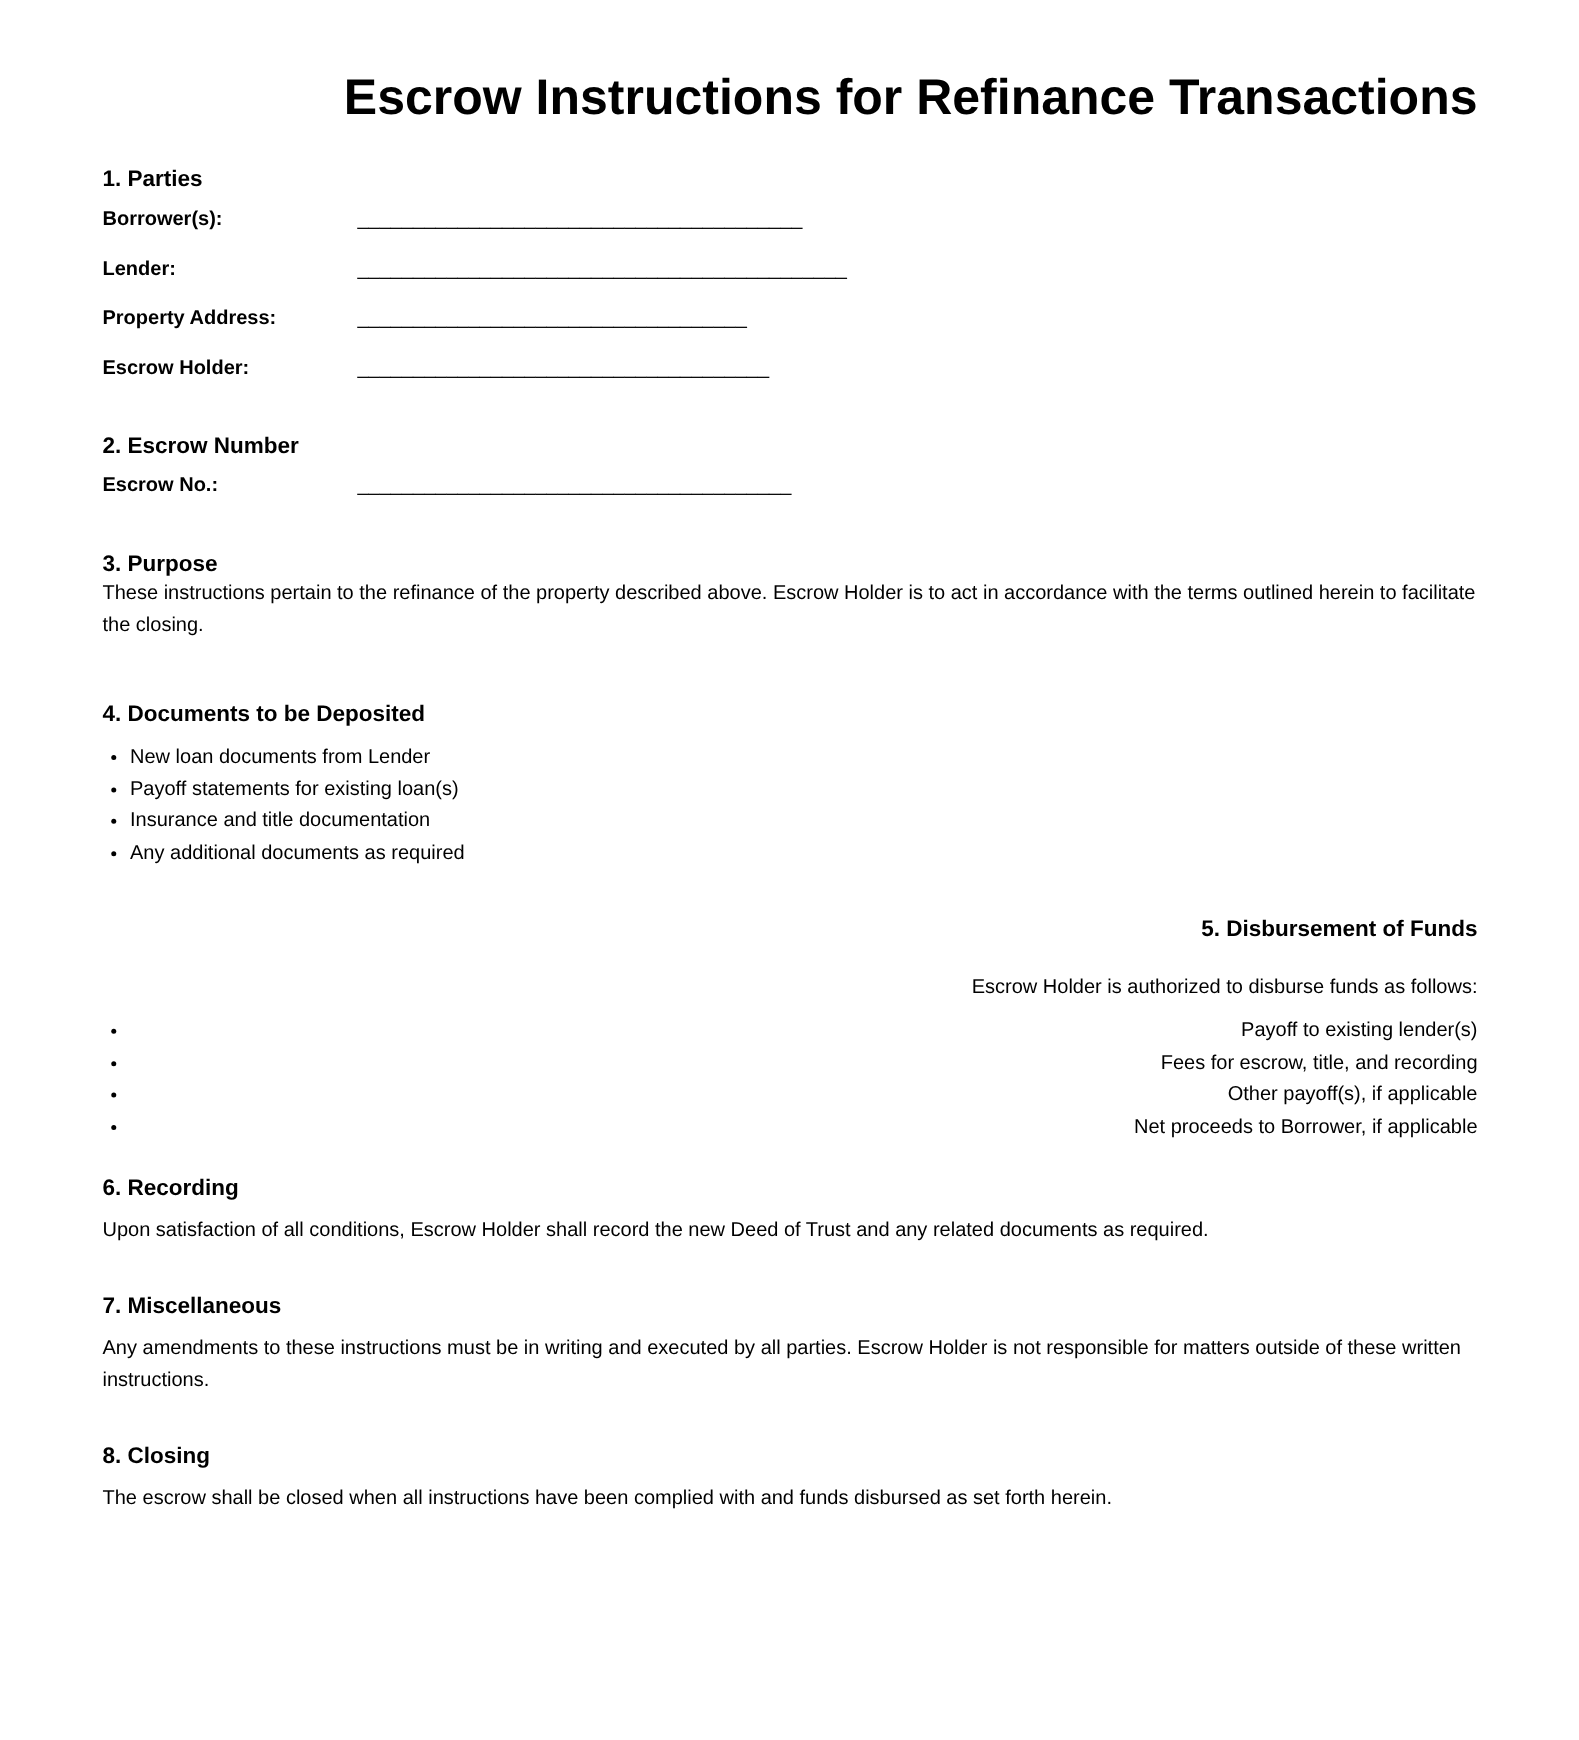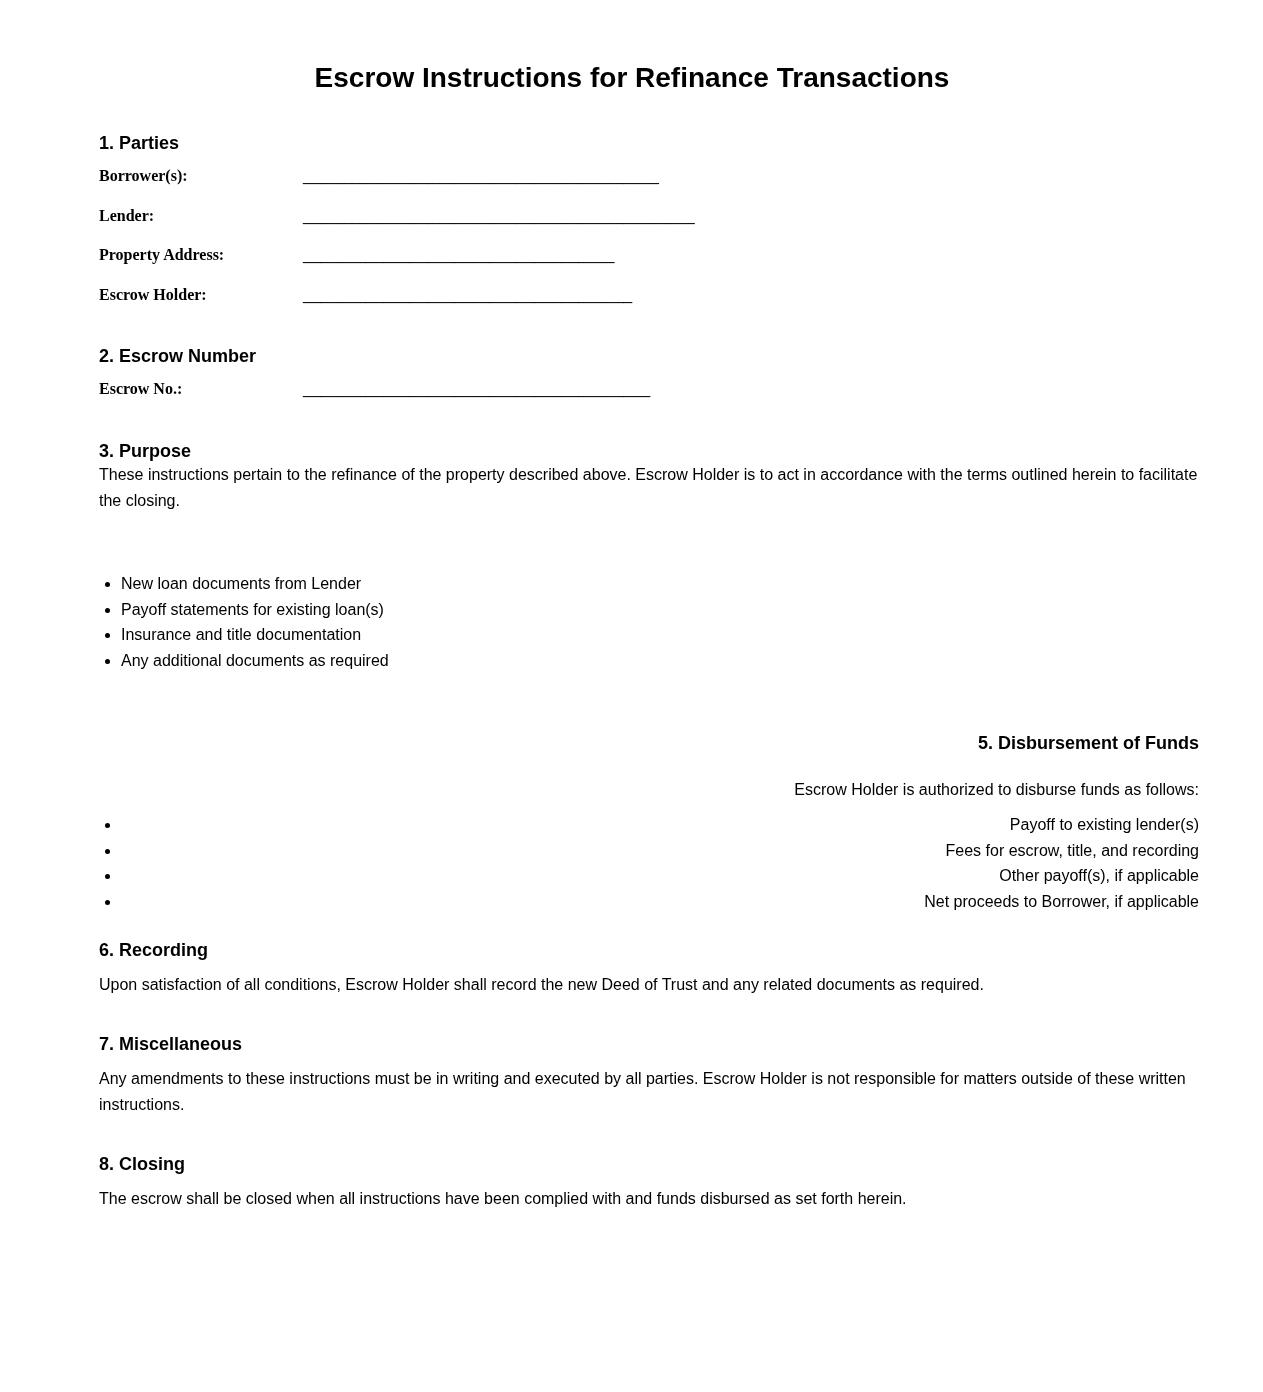--- a/index.html
+++ b/index.html
@@ -15,52 +15,51 @@
     position: relative;
     overflow: hidden;
   }
   .page {
     position: absolute;
     left: 82px;
     top: 0;
     width: 1100px;
   }
   .doc-title {
-    font-size: 28px;
+    font-size: 40px;
     font-weight: bold;
-    text-align: center;
+    text-align: right;
     margin: 0;
     position: absolute;
     top: 58px;
     left: 0;
     width: 1100px;
     line-height: 40px;
   }
   .section {
     position: absolute;
-    left: 17px;
+    left: 0;
     width: 1100px;
   }
   .section h2 {
     font-size: 18px;
     font-weight: bold;
     margin: 0;
     line-height: 22px;
   }
   .field-row {
     display: flex;
     align-items: baseline;
     height: 39.5px;
     font-size: 16px;
   }
   .field-label {
     font-weight: bold;
     width: 184px;
     flex: 0 0 184px;
-    font-family: Liberation Serif, serif;
   }
   .field-line {
     white-space: pre;
     letter-spacing: 0;
     margin-left: 20px;
   }
   .para {
     font-size: 16px;
     line-height: 26px;
     margin: 0;
@@ -114,20 +113,21 @@
       </div>
     </div>
   </div>
 
   <div class="section" style="top:440px;">
     <h2>3. Purpose</h2>
     <p class="para" style="margin-top:0;">These instructions pertain to the refinance of the property described above. Escrow Holder is to act in accordance with the terms outlined herein to facilitate the closing.</p>
   </div>
 
   <div class="section" style="top:560px;">
+    <h2>4. Documents to be Deposited</h2>
     <ul class="bullets" style="margin-top:11px;">
       <li>New loan documents from Lender</li>
       <li>Payoff statements for existing loan(s)</li>
       <li>Insurance and title documentation</li>
       <li>Any additional documents as required</li>
     </ul>
   </div>
 
   <div class="section" style="top:732px;text-align:right;">
     <h2>5. Disbursement of Funds</h2>

